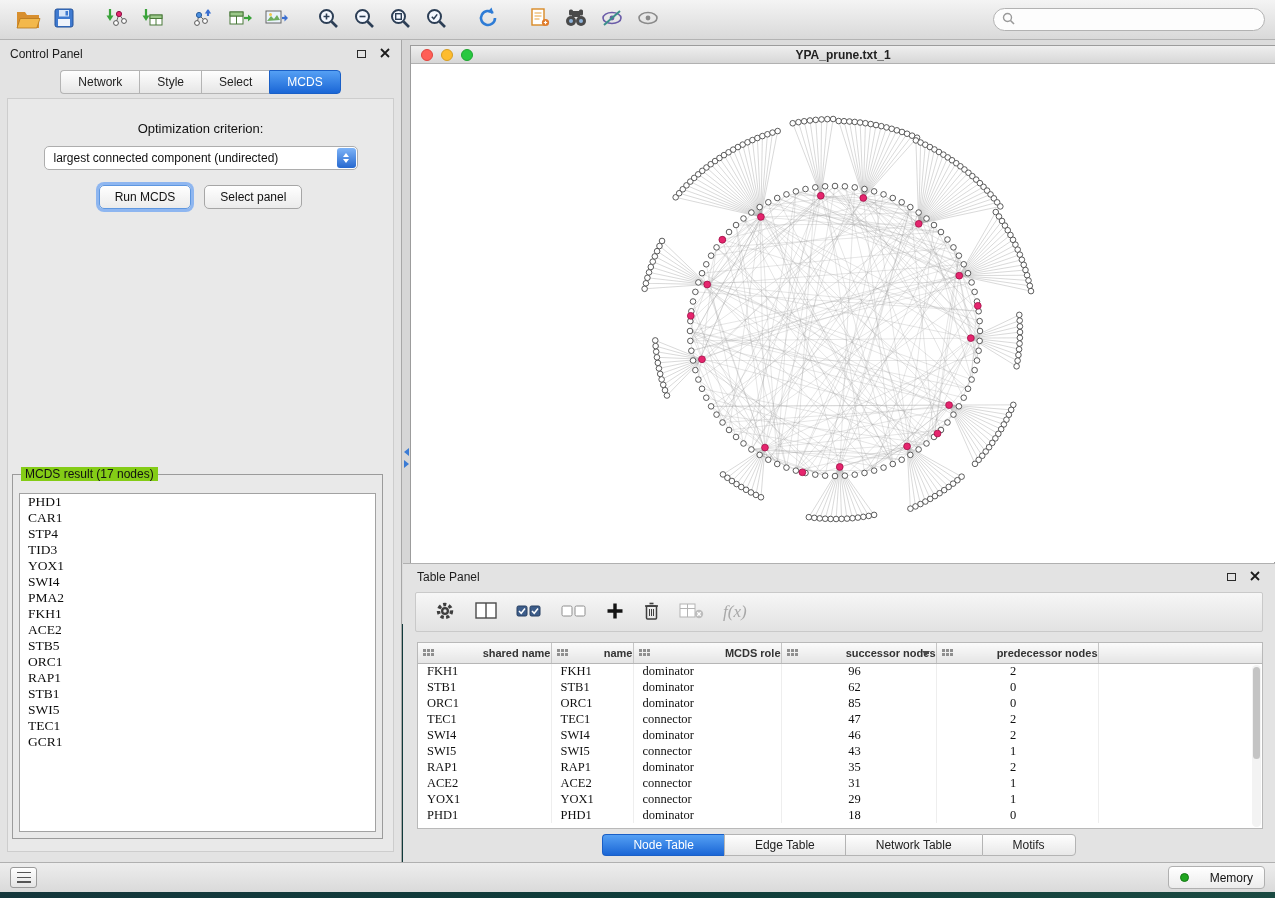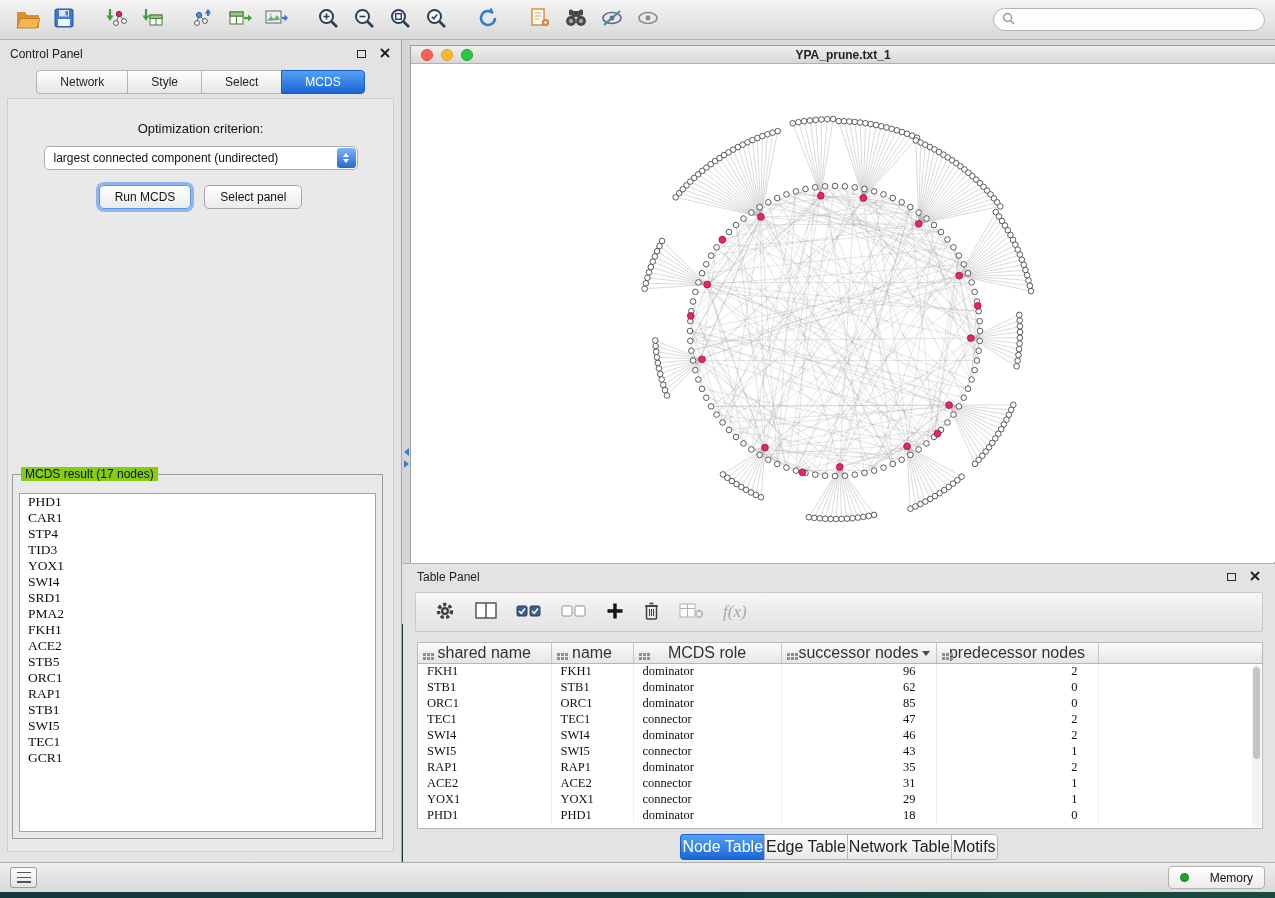--- a/index.html
+++ b/index.html
@@ -14,21 +14,21 @@
   .search{margin-left:auto;width:272px;height:23px;border:1px solid #b2b2b2;border-radius:12px;background:#fdfdfd;display:flex;align-items:center;padding:0 8px;gap:5px}
   .search input{border:none;outline:none;background:transparent;font-size:12px;flex:1;font-family:"Liberation Sans",sans-serif}
 
   
   .control-panel{position:absolute;left:0;top:40px;width:402px;height:822px;background:#e3e3e3;border-right:1px solid #a7a7a7}
   .cp-header{height:28px;display:flex;align-items:center;padding:0 10px;font-size:12px;color:#1c1c1c}
   .win-btns{margin-left:auto;display:flex;gap:12px;align-items:center}
   .wbtn{width:12px;height:12px;display:flex;align-items:center;justify-content:center;cursor:pointer}
   .float-ico{width:9px;height:8px;border:1.4px solid #2a2a2a}
   #cp-tabs{display:flex;justify-content:center;margin-top:2px}
-  .cp-tab{padding:4px 23px;font-size:12px;color:#222;background:linear-gradient(#fefefe,#e6e6e6);border:1px solid #b4b4b4;border-right:none;cursor:pointer}
+  .cp-tab{padding:4px 17px;font-size:12px;color:#222;background:linear-gradient(#fefefe,#e6e6e6);border:1px solid #b4b4b4;border-right:none;cursor:pointer}
   .cp-tab:first-child{border-radius:4px 0 0 4px}
   .cp-tab:last-child{border-right:1px solid #b4b4b4;border-radius:0 4px 4px 0}
   .cp-tab.active{background:linear-gradient(#55a0f4,#1a66d6);color:#fff;border-color:#1a5fc6}
   .cp-content{position:absolute;left:7px;right:7px;top:58px;bottom:10px;border:1px solid #cdcdcd;background:#e9e9e9}
   .opt-label{text-align:center;margin-top:22px;font-size:13px;color:#111}
   .dropdown{width:314px;height:24px;margin:10px auto 0;background:#fff;border:1px solid #adadad;border-radius:5px;display:flex;align-items:center;font-size:12px;color:#111;padding-left:9px;position:relative;cursor:pointer}
   .dd-stepper{position:absolute;right:1px;top:1px;bottom:1px;width:19px;background:linear-gradient(#7db3f7,#2668cf);border-radius:3px;display:flex;flex-direction:column;align-items:center;justify-content:center;gap:2px}
   .tri-up{width:0;height:0;border-left:3.5px solid transparent;border-right:3.5px solid transparent;border-bottom:4px solid #fff}
   .tri-down{width:0;height:0;border-left:3.5px solid transparent;border-right:3.5px solid transparent;border-top:4px solid #fff}
   .btn-row{display:flex;justify-content:center;gap:13px;margin-top:15px}
@@ -57,36 +57,36 @@
   .net-canvas{position:absolute;left:0;top:19px;width:863px;height:498px;background:#fff}
 
   
   .table-panel{position:absolute;left:403px;top:563px;width:872px;height:299px;background:#e3e3e3;border-top:1px solid #b0b0b0}
   .tp-header{height:26px;display:flex;align-items:center;padding:8px 14px;font-size:12px;color:#1c1c1c}
   .tp-toolbar{position:absolute;left:12px;right:12px;top:28px;height:40px;background:linear-gradient(#f6f6f6,#e2e2e2);border:1px solid #c9c9c9;border-radius:2px;display:flex;align-items:center;padding:0 18px;gap:19px}
   .ttool{display:flex;align-items:center;justify-content:flex-end;cursor:pointer;background:none;border:none}
   .fx{font-family:"Liberation Serif",serif;font-style:italic;font-size:17px;color:#a8a8a8}
   .tp-table-wrap{position:absolute;left:14px;top:78px;width:846px;height:187px;background:#fff;border:1px solid #b9b9b9;overflow:hidden}
   #node-table{border-collapse:collapse;width:100%;table-layout:fixed}
-  #node-table th{height:20px;background:linear-gradient(#fbfbfb,#e5e5e5);border-right:1px solid #c6c6c6;border-bottom:1px solid #b6b6b6;font-size:16px;font-weight:normal;color:#333;position:relative;white-space:nowrap;overflow:hidden;text-align:center}
+  #node-table th{height:20px;background:linear-gradient(#fbfbfb,#e5e5e5);border-right:1px solid #c6c6c6;border-bottom:1px solid #b6b6b6;font-size:11px;font-weight:bold;color:#333;position:relative;white-space:nowrap;overflow:hidden;text-align:right}
   #node-table th:nth-child(1){width:133px}
   #node-table th:nth-child(2){width:82px}
   #node-table th:nth-child(3){width:148px}
   #node-table th:nth-child(4){width:155px}
   #node-table th:nth-child(5){width:162px}
   #node-table th.filler{border-right:none}
   #node-table td{height:16px;font-family:"Liberation Serif",serif;font-size:12.5px;color:#101010;padding:0 0 0 9px;border-right:1px solid #eeeeee;white-space:nowrap;overflow:hidden}
-  #node-table td.num{text-align:right;padding:0 20px 0 12px}
+  #node-table td.num{text-align:center;padding:0 20px 0 12px}
   #node-table td.filler{border-right:none}
   .col-ico{position:absolute;left:5px;top:5px}
   .sort-arrow{position:absolute;right:6px;top:8px;width:0;height:0;border-left:4px solid transparent;border-right:4px solid transparent;border-top:5px solid #4a4a4a}
   .v-scroll{position:absolute;right:1px;top:22px;width:9px;height:162px;background:#f3f3f3;border-radius:5px}
   .v-thumb{position:absolute;left:1px;right:1px;top:2px;height:92px;background:#c4c4c4;border-radius:4px}
   #tp-tabs{position:absolute;left:0;right:0;top:270px;display:flex;justify-content:center}
-  .tp-tab{padding:3px 1px;font-size:16px;color:#222;background:linear-gradient(#fefefe,#e8e8e8);border:1px solid #b4b4b4;border-right:none;cursor:pointer}
+  .tp-tab{padding:3px 30px;font-size:12px;color:#222;background:linear-gradient(#fefefe,#e8e8e8);border:1px solid #b4b4b4;border-right:none;cursor:pointer}
   .tp-tab:first-child{border-radius:4px 0 0 4px}
   .tp-tab:last-child{border-right:1px solid #b4b4b4;border-radius:0 4px 4px 0}
   .tp-tab.active{background:linear-gradient(#55a0f4,#1a66d6);color:#fff;border-color:#1a5fc6}
 
   
   .status-bar{position:absolute;left:0;top:862px;width:100%;height:30px;background:linear-gradient(#ededed,#dadada);border-top:1px solid #b0b0b0;display:flex;align-items:center;padding:0 10px}
   .sb-left{width:27px;height:21px;border:1px solid #9a9a9a;border-radius:3px;background:linear-gradient(#ffffff,#e4e4e4);display:flex;align-items:center;justify-content:center;cursor:pointer}
   .sb-lines{width:14px;height:11px;background:repeating-linear-gradient(to bottom,#555 0 1.5px,transparent 1.5px 4.6px)}
   .mem-btn{margin-left:auto;height:23px;border:1px solid #b0b0b0;border-radius:4px;background:linear-gradient(#ffffff,#ececec);display:flex;align-items:center;gap:21px;padding:0 11px;font-size:12px;color:#111;cursor:pointer}
   .mem-dot{width:9px;height:9px;border-radius:50%;background:#1fa51f;border:1px solid #157815}
@@ -274,21 +274,20 @@
       </div>
       <fieldset class="result-box">
         <legend>MCDS result (17 nodes)</legend>
         <div class="list-box" id="mcds-list">
             <div class="mcds-item">PHD1</div>
             <div class="mcds-item">CAR1</div>
             <div class="mcds-item">STP4</div>
             <div class="mcds-item">TID3</div>
             <div class="mcds-item">YOX1</div>
             <div class="mcds-item">SWI4</div>
-            <div class="mcds-item">SRD1</div>
             <div class="mcds-item">PMA2</div>
             <div class="mcds-item">FKH1</div>
             <div class="mcds-item">ACE2</div>
             <div class="mcds-item">STB5</div>
             <div class="mcds-item">ORC1</div>
             <div class="mcds-item">RAP1</div>
             <div class="mcds-item">STB1</div>
             <div class="mcds-item">SWI5</div>
             <div class="mcds-item">TEC1</div>
             <div class="mcds-item">GCR1</div>

